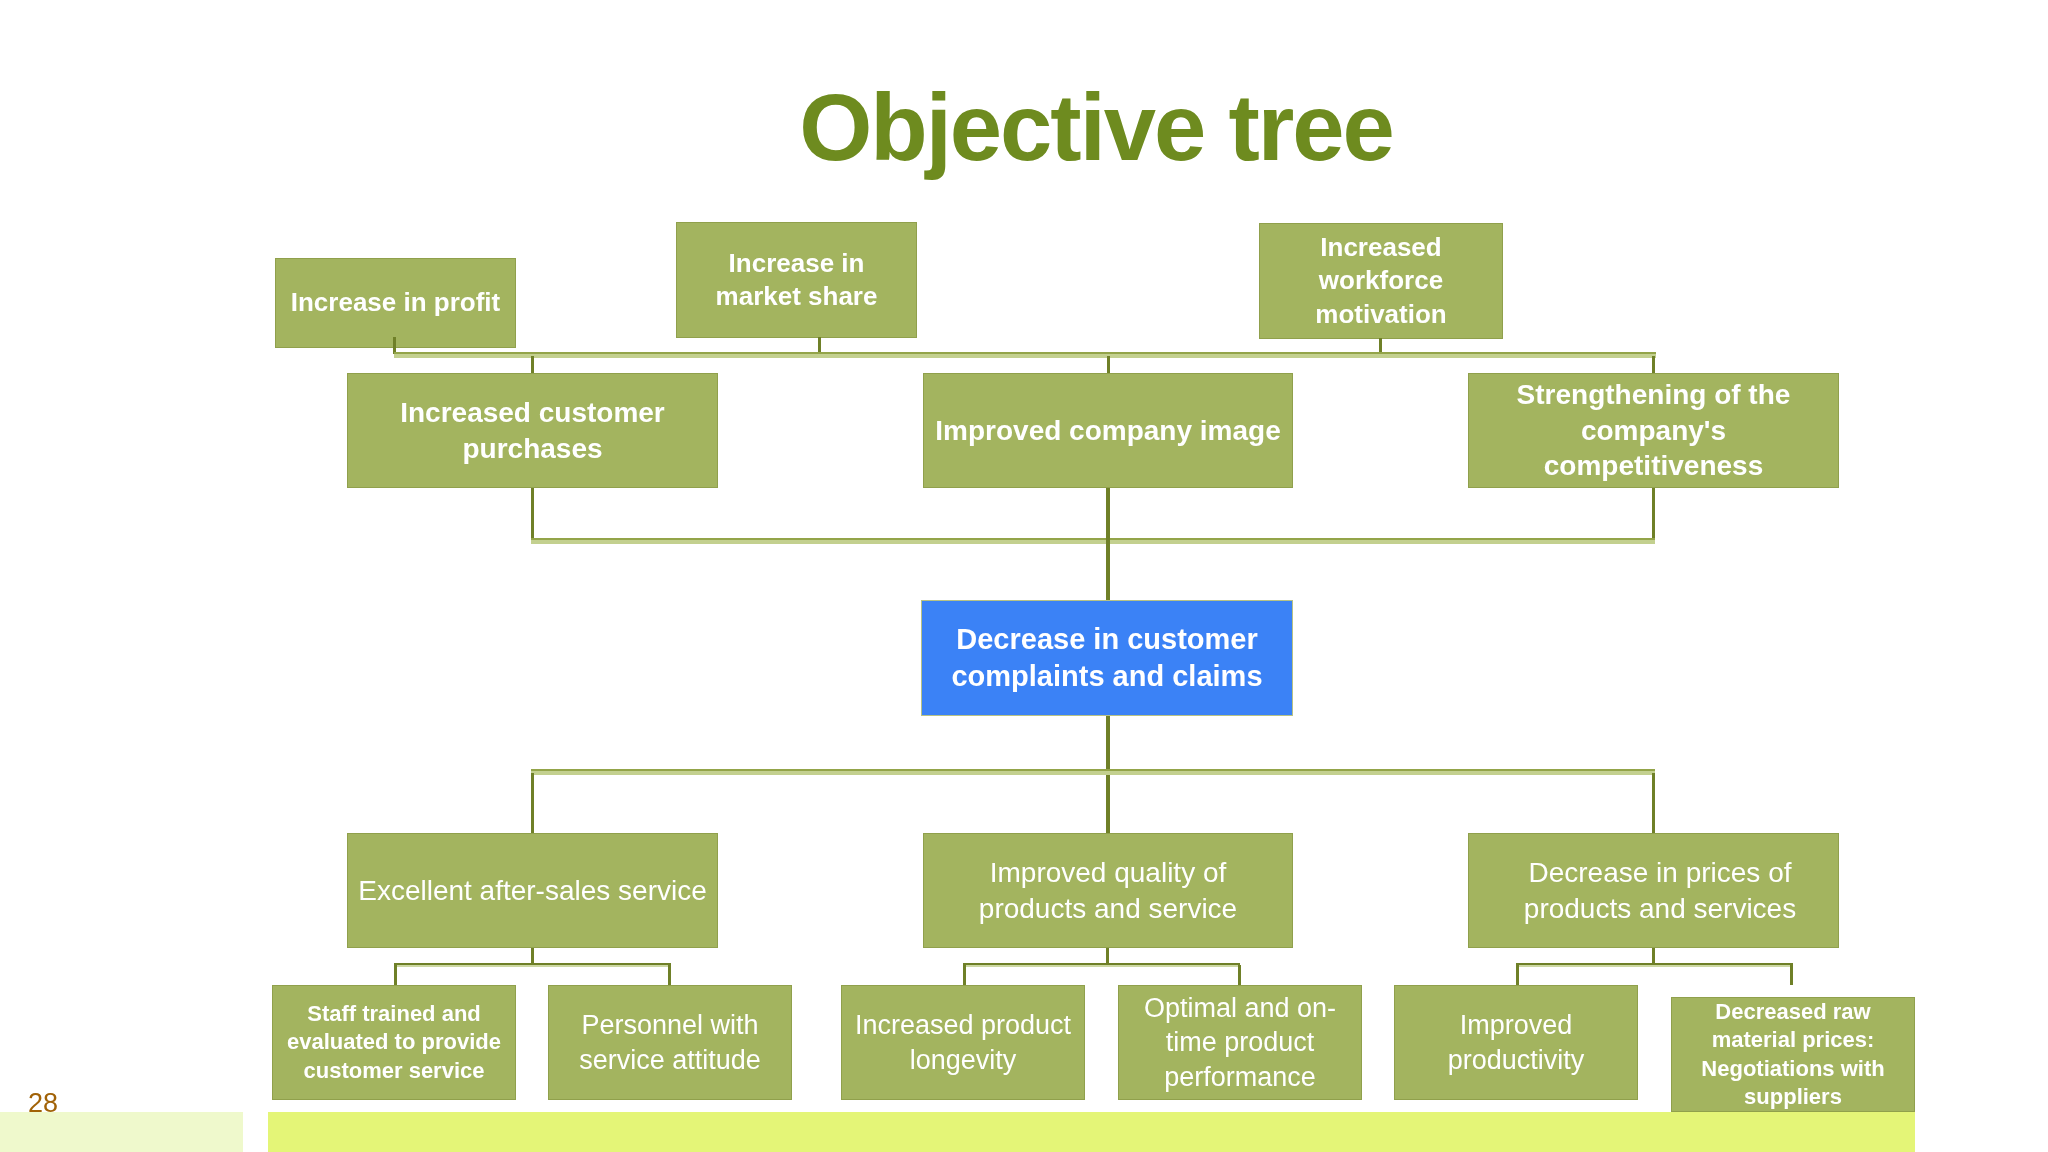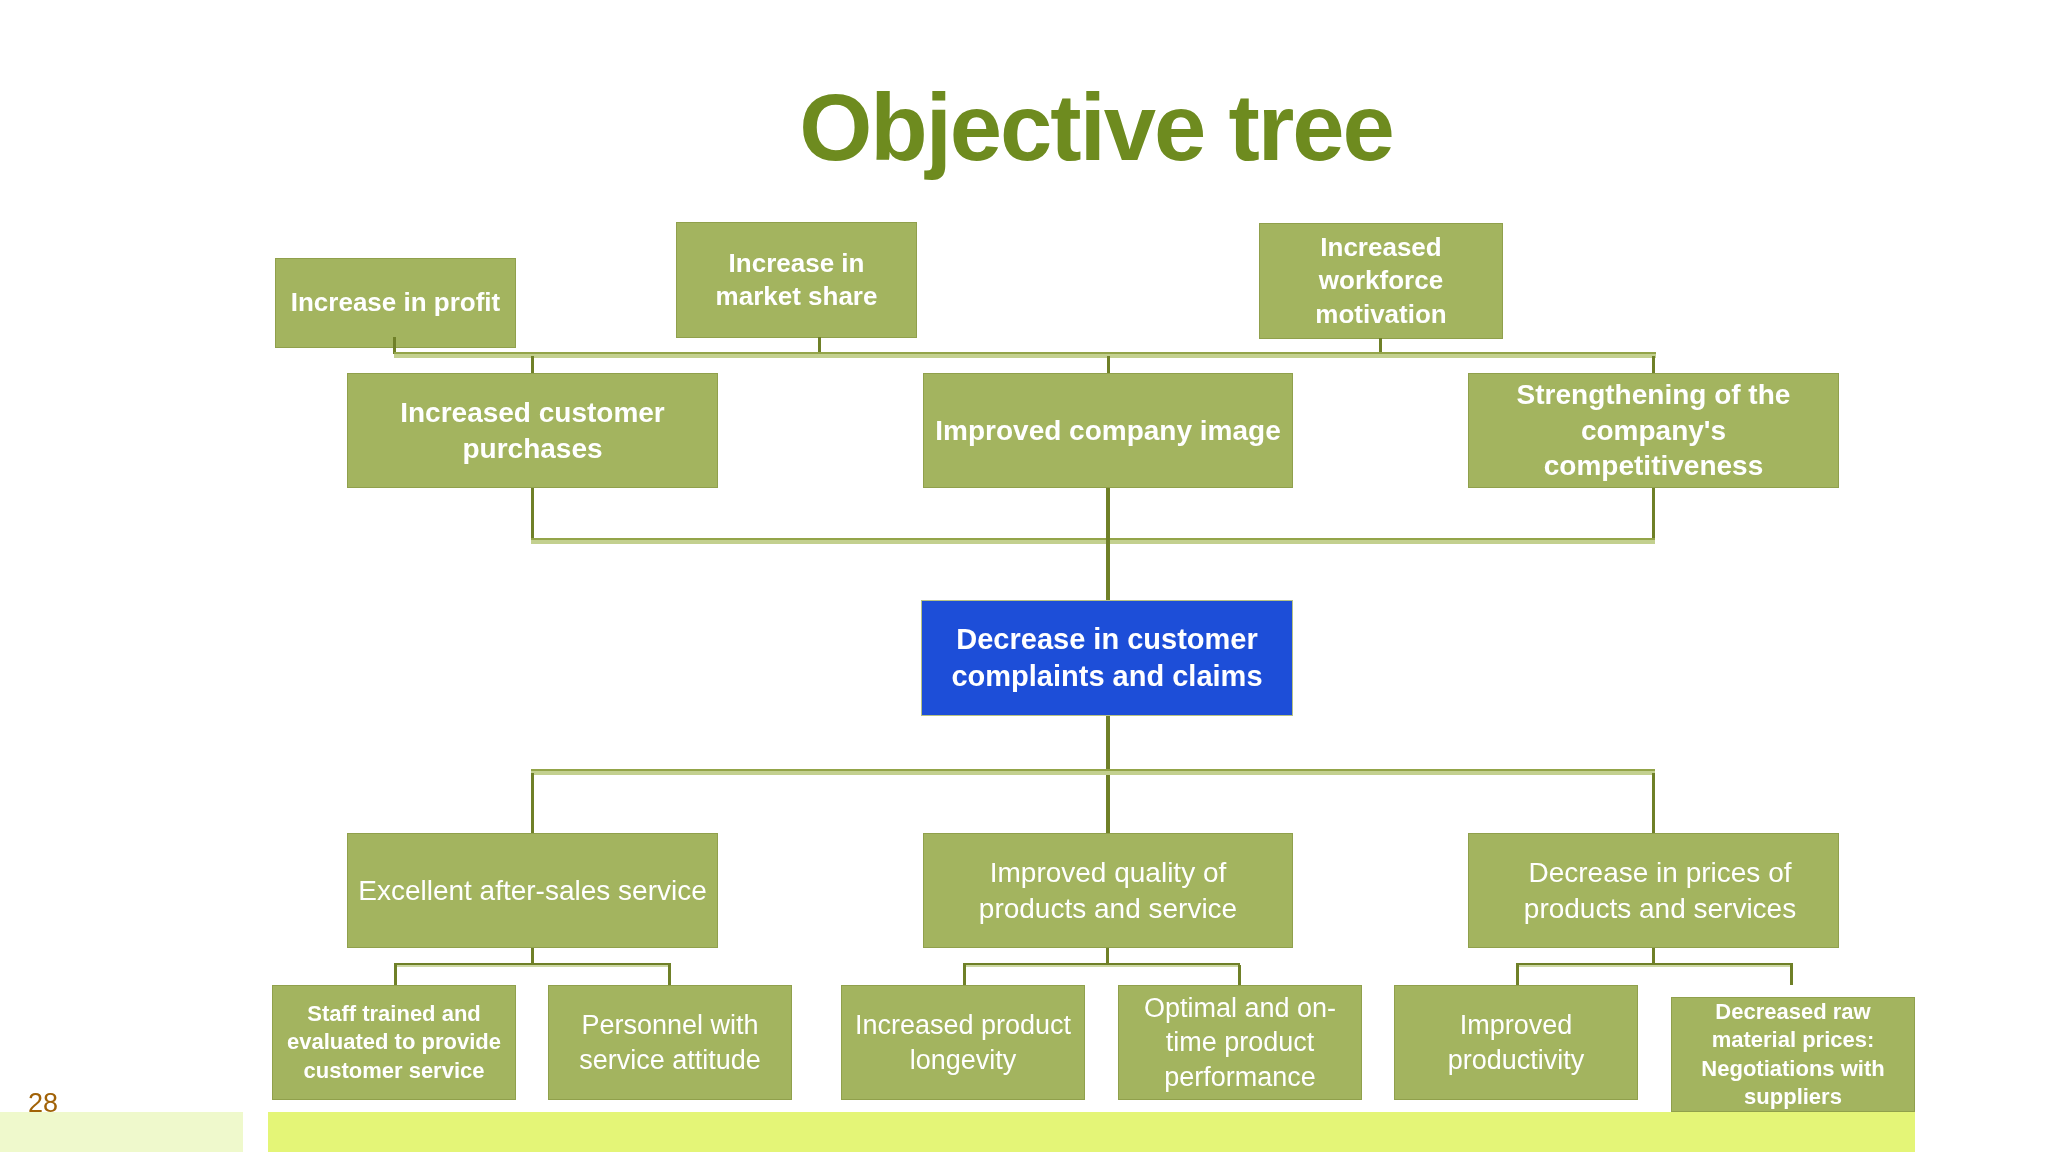--- a/index.html
+++ b/index.html
@@ -13,21 +13,21 @@
     position:absolute;left:396px;top:74px;width:1400px;
     text-align:center;font-size:94px;font-weight:700;
     color:#6e8b1f;letter-spacing:-2px;
   }
   .box{
     position:absolute;display:flex;align-items:center;justify-content:center;
     background:#a3b45f;border:1px solid #90a04c;
     color:#ffffff;text-align:center;line-height:1.28;
     padding:4px 10px;box-sizing:border-box;
   }
-  .box-light{background:#1d4ed8;border-color:#b7c285;}
+  .box-light{background:#3b82f6;border-color:#b7c285;}
   .bold{font-weight:700;}
   .fs22{font-size:22px;}
   .fs26{font-size:26px;}
   .fs27{font-size:27px;}
   .fs28{font-size:28px;}
   .fs29{font-size:29px;}
   .vline{position:absolute;width:3px;background:#6f8028;}
   .vthick{position:absolute;width:4px;background:#6f8028;}
   .hline{
     position:absolute;height:4px;background:#c3d08f;

